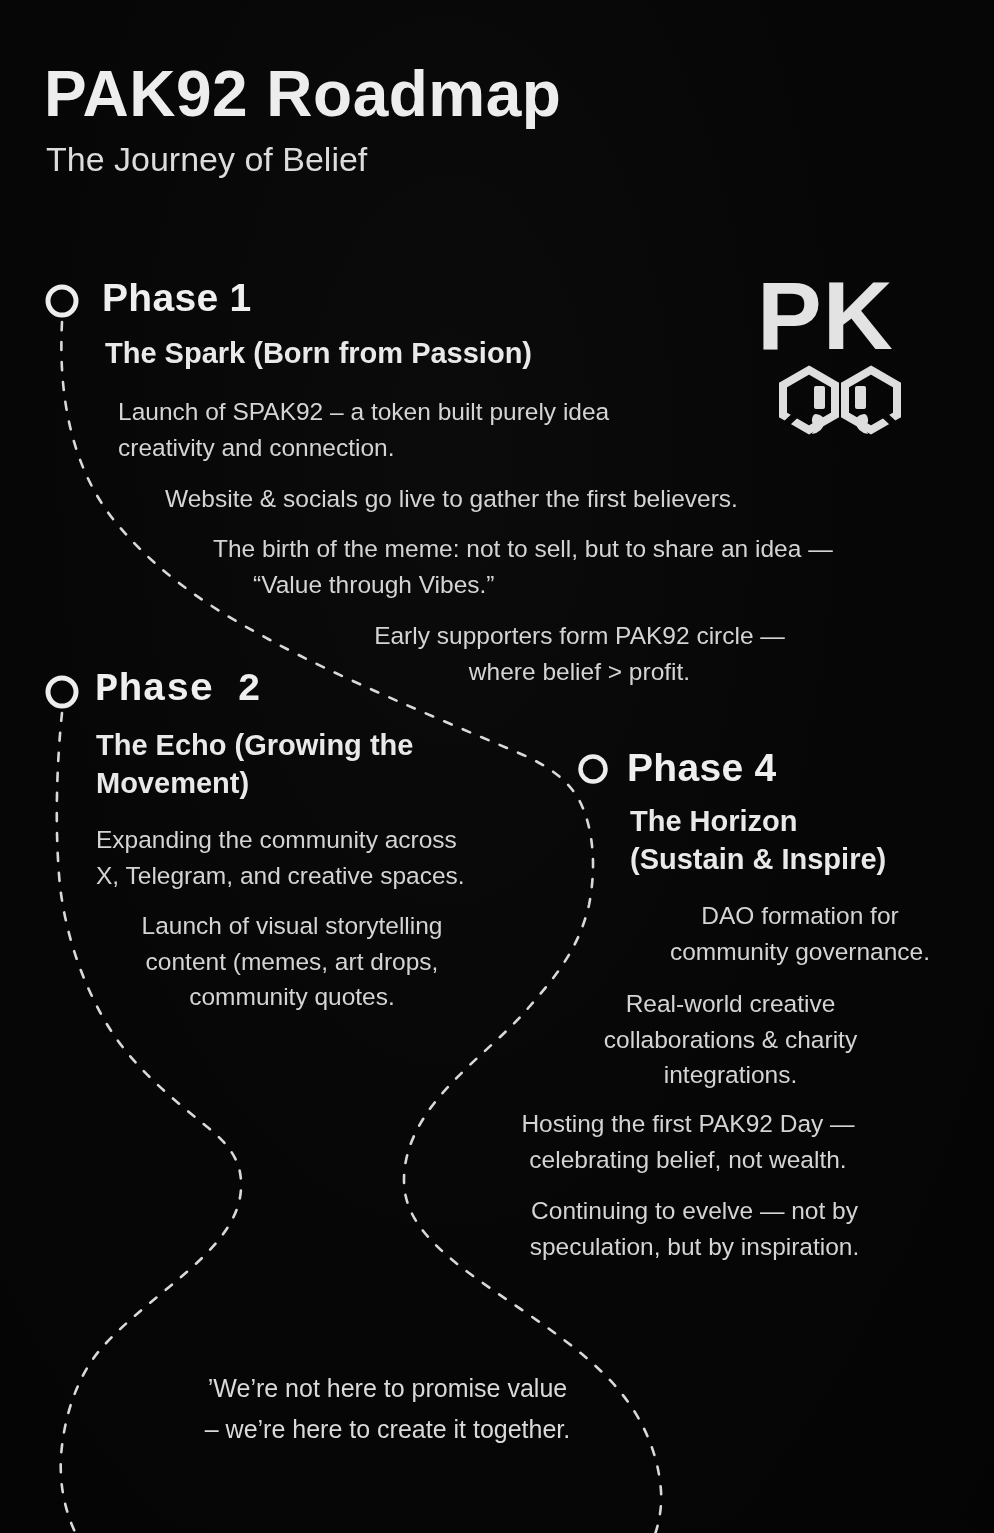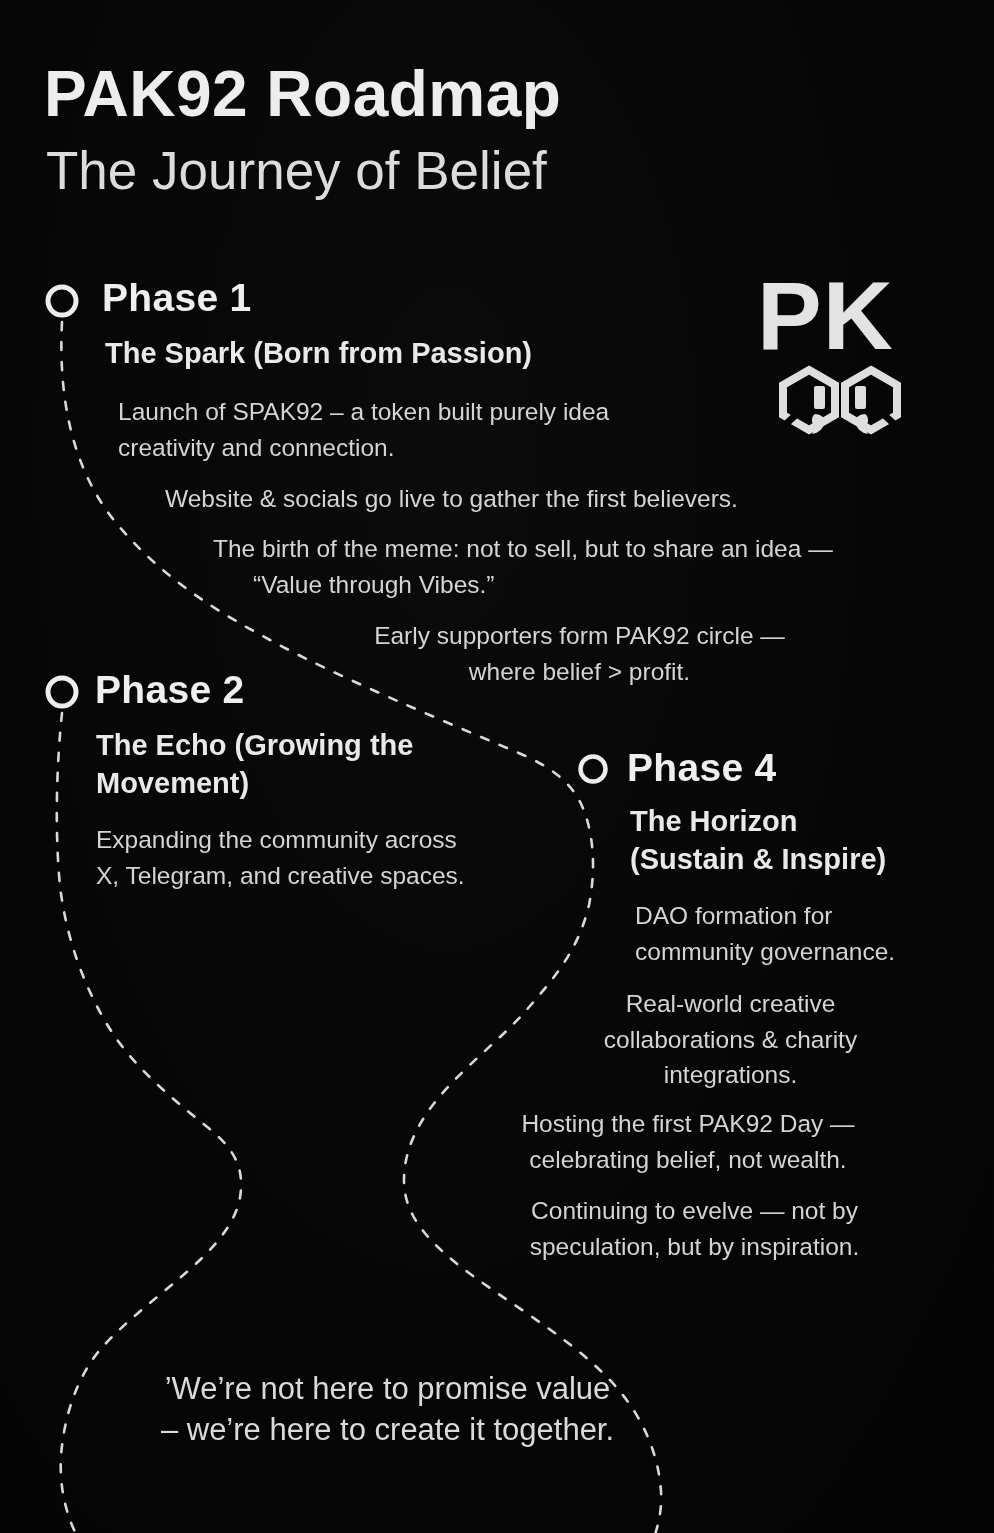--- a/index.html
+++ b/index.html
@@ -10,35 +10,35 @@
     overflow:hidden;
     font-family:"Liberation Sans", sans-serif;
     color:#d6d6d6;
   }
   .abs{position:absolute;}
   .pre{white-space:pre-line;}
   .title{
     font-size:64px;font-weight:700;color:#ededed;letter-spacing:0.5px;
   }
   .subtitle{
-    font-size:53px;font-weight:400;color:#dcdcdc;
+    font-size:34px;font-weight:400;color:#dcdcdc;
   }
   .phase-label{
     font-size:39px;font-weight:700;color:#efefef;letter-spacing:0.3px;
   }
   .phase-sub{
     font-size:29px;font-weight:700;color:#e9e9e9;line-height:38px;
   }
   .body-text{
     font-size:24.5px;font-weight:400;color:#d4d4d4;line-height:35.5px;
   }
   .hang{padding-left:40px;text-indent:-40px;}
   .center{text-align:center;}
   .quote{
-    font-size:31px;color:#dadada;line-height:41px;
+    font-size:25px;color:#dadada;line-height:41px;
   }
   .wordmark{
     font-size:97px;font-weight:900;color:#e3e3e3;letter-spacing:1px;line-height:1;
   }
   svg{display:block;}
 </style>
 </head>
 <body>
 
 <div id="canvas">
@@ -99,30 +99,33 @@
   <div class="abs phase-label" style="left:102px;top:276px;">Phase 1</div>
   <div class="abs phase-sub" style="left:105px;top:334px;">The Spark (Born from Passion)</div>
   <div class="abs body-text pre" style="left:118px;top:394px;width:560px;">Launch of SPAK92 – a token built purely idea
 creativity and connection.</div>
   <div class="abs body-text pre" style="left:165px;top:481px;width:680px;">Website &amp; socials go live to gather the first believers.</div>
   <div class="abs body-text pre hang" style="left:213px;top:531px;width:700px;">The birth of the meme: not to sell, but to share an idea —
 “Value through Vibes.”</div>
   <div class="abs body-text pre center" style="left:357px;top:618px;width:445px;">Early supporters form PAK92 circle —
 where belief &gt; profit.</div>
 
-  <div class="abs phase-label" style="left:95px;top:668px;">Phase 2</div>
+  <div class="abs phase-label" style="left:95px;top:668px;font-family:Liberation Mono, monospace;">Phase 2</div>
   <div class="abs phase-sub pre" style="left:96px;top:726px;width:380px;">The Echo (Growing the
 Movement)</div>
   <div class="abs body-text pre" style="left:96px;top:822px;width:430px;">Expanding the community across
 X, Telegram, and creative spaces.</div>
+  <div class="abs body-text pre center" style="left:127px;top:908px;width:330px;">Launch of visual storytelling
+content (memes, art drops,
+community quotes.</div>
 
   <div class="abs phase-label" style="left:627px;top:746px;">Phase 4</div>
   <div class="abs phase-sub pre" style="left:630px;top:802px;width:340px;">The Horizon
 (Sustain &amp; Inspire)</div>
-  <div class="abs body-text pre" style="left:635px;top:898px;width:330px;">DAO formation for
+  <div class="abs body-text pre" style="left:635px;top:898px;width:330px;text-align:center;">DAO formation for
 community governance.</div>
   <div class="abs body-text pre center" style="left:563px;top:986px;width:335px;">Real-world creative
 collaborations &amp; charity
 integrations.</div>
   <div class="abs body-text pre center" style="left:468px;top:1106px;width:440px;">Hosting the first PAK92 Day —
 celebrating belief, not wealth.</div>
   <div class="abs body-text pre center" style="left:472px;top:1193px;width:445px;">Continuing to evelve — not by
 speculation, but by inspiration.</div>
 
   <div class="abs quote pre center" style="left:115px;top:1368px;width:545px;">’We’re not here to promise value

